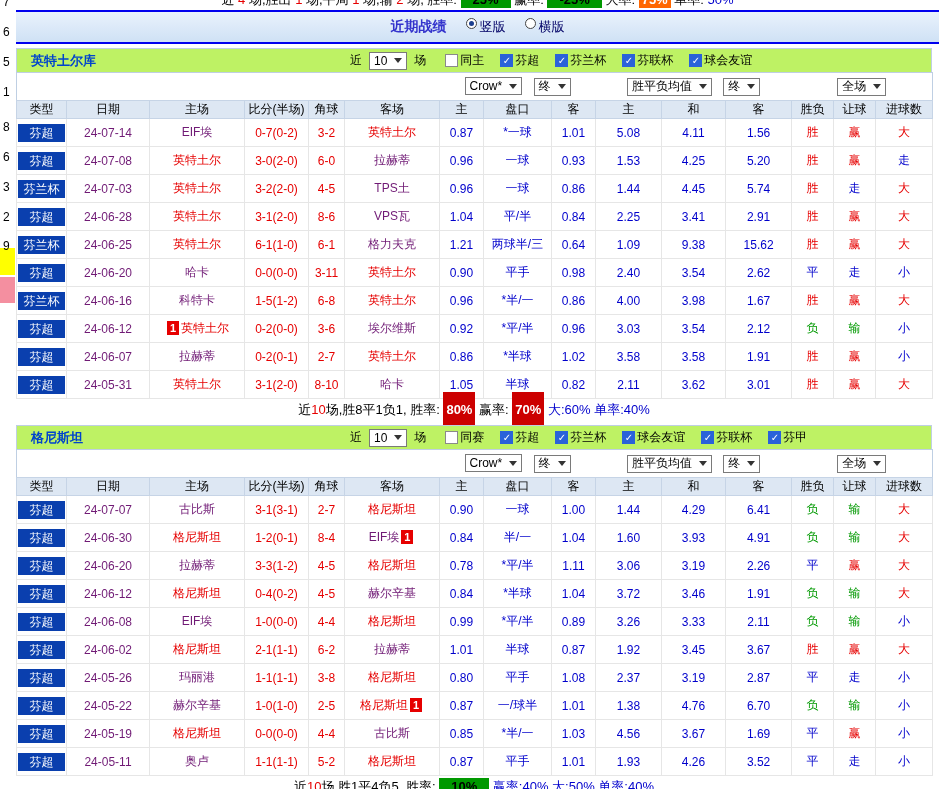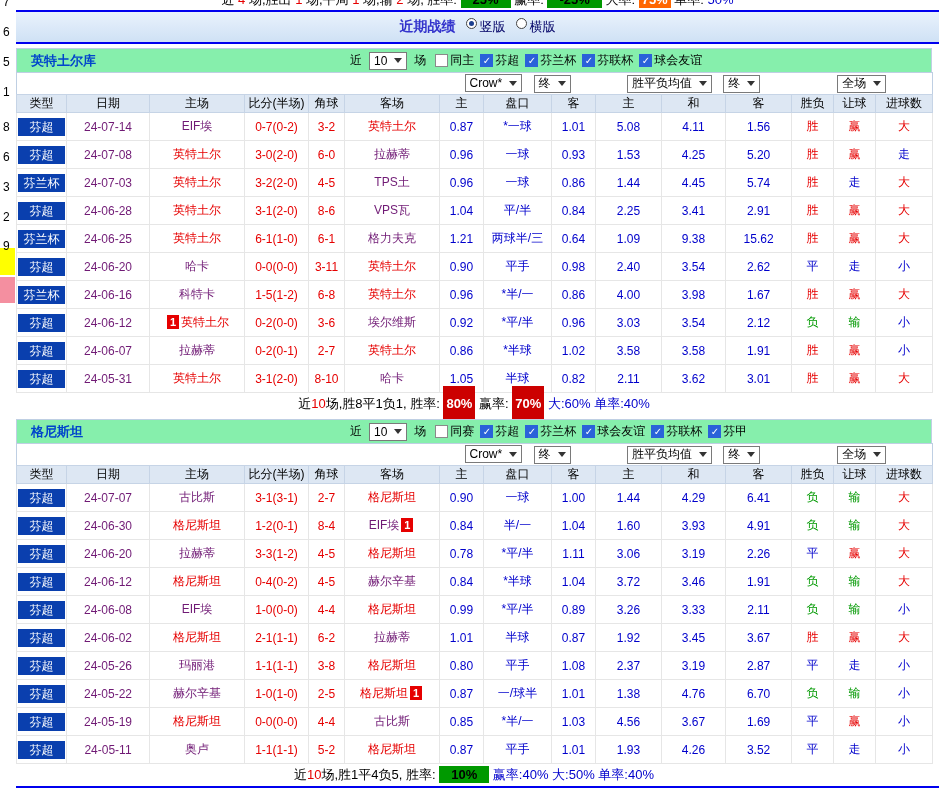--- a/index.html
+++ b/index.html
@@ -7,38 +7,38 @@
 body{font-family:"Liberation Sans","DejaVu Sans",sans-serif;background:#fff;overflow:hidden;position:relative}
 .left-strip{position:absolute;left:0;top:0;width:16px;height:312px;overflow:hidden;background:#fff;z-index:2}
 .strip-num{position:absolute;left:3px;width:12px;font-size:12px;color:#000;line-height:16px}
 .strip-cell{position:absolute;left:0;width:15px}
 .strip-yellow{top:248px;height:27px;background:var(--yellow-cell,#ffff00)}
 .strip-pink{top:277px;height:26px;background:var(--pink-cell,#f48fa0)}
 .main{position:absolute;left:16px;top:0;width:923px}
 .top-bar{height:10px;overflow:hidden;position:relative}
 .top-bar-inner{position:absolute;top:-9px;left:0;width:100%;text-align:center;font-size:13px;line-height:18px;white-space:nowrap}
 .blue-line{height:2px;background:var(--line-blue,#0000ee)}
-.banner{height:30px;background:linear-gradient(#e9f2fc,#cfe1f5);display:flex;align-items:center;justify-content:center;gap:10px}
+.banner{height:30px;background:linear-gradient(#e9f2fc,#cfe1f5);display:flex;align-items:center;justify-content:center;gap:19px}
 .banner-title{font-size:14px;font-weight:bold;color:var(--banner-text,#3333cc)}
 .radio-opt{display:inline-flex;cursor:pointer;font-size:13px;color:#000066}
 .radio{width:11px;height:11px;border:1px solid #444;border-radius:50%;display:inline-block;background:#fff;position:relative;margin-right:3px}
 .radio.selected::after{content:"";position:absolute;left:2px;top:2px;width:5px;height:5px;border-radius:50%;background:#1b3f8f}
 .panel{margin-top:4px}
-.title-row{position:relative;width:916px;height:24px;background:#86efac;border:1px solid #bfcfe3;border-bottom:none;display:flex;align-items:center;padding:0 14px}
+.title-row{position:relative;width:916px;height:24px;background:#bef264;border:1px solid #bfcfe3;border-bottom:none;display:flex;align-items:center;padding:0 14px}
 .team-title{color:var(--title-text,#0044cc);font-weight:bold;font-size:13px;cursor:pointer}
 .filters{position:absolute;left:330px;display:flex;align-items:center;font-size:12px;color:#000;white-space:nowrap}
 .f-label{margin:0 3px}
-.cb-label{display:inline-flex;align-items:center;margin-left:6px;cursor:pointer}
+.cb-label{display:inline-flex;align-items:center;margin-left:16px;cursor:pointer}
 .cb{width:13px;height:13px;border:1px solid #8a8a8a;background:#fff;display:inline-flex;align-items:center;justify-content:center;margin-right:2px}
 .cb.checked{background:#2a62d9;border-color:#2a62d9}
 .cb.checked::after{content:"✓";font-size:10px;color:#fff;line-height:1}
 .select-box{display:inline-flex;align-items:center;gap:7px;border:1px solid #7a7a7a;background:#fff;height:18px;padding:0 4px;font-size:12px;color:#000;cursor:default;margin:0 4px;white-space:nowrap}
 .sel-arrow{width:0;height:0;border-left:4px solid transparent;border-right:4px solid transparent;border-top:5px solid #333}
 table.grid{width:916px;border-collapse:collapse;table-layout:fixed;text-align:center;font-size:12px;border:1px solid #bfcfe3;background:#fff}
-.controls-row td{height:22px;border:none}
+.controls-row td{height:28px;border:none}
 .header-row th{height:18px;background:var(--header-bg,#dde7f3);border:1px solid #c6d4e6;font-weight:normal;color:#000;font-size:12px}
 tbody td{height:28px;border:1px solid #e6e6e6;overflow:hidden;white-space:nowrap}
 .type-badge{display:inline-block;width:47px;line-height:18px;background:var(--badge-blue,#0a3fae);color:#fff;font-size:12px;cursor:pointer}
 .num-badge{display:inline-block;min-width:12px;padding:0 1px;line-height:14px;background:var(--red,#e60000);color:#fff;font-size:11px;font-weight:bold;margin:0 2px}
 .team-name{cursor:pointer}
 .t-red{color:var(--red,#e60000)}.t-blue{color:var(--blue,#0000cc)}.t-green{color:var(--green,#009900)}.t-black{color:#701a75}
 .summary{width:916px;height:22px;line-height:22px;text-align:center;font-size:13px;white-space:nowrap}
 .s-black{color:#000}.s-red{color:var(--red,#e60000)}.s-blue{color:var(--blue,#0000cc)}
 .s-badge-red{background:var(--badge-red,#cc0000);color:#fff;padding:10px 3px;font-weight:bold}
 .s-badge-green{background:var(--badge-green,#009900);color:#000000;padding:1px 12px;font-weight:bold}

